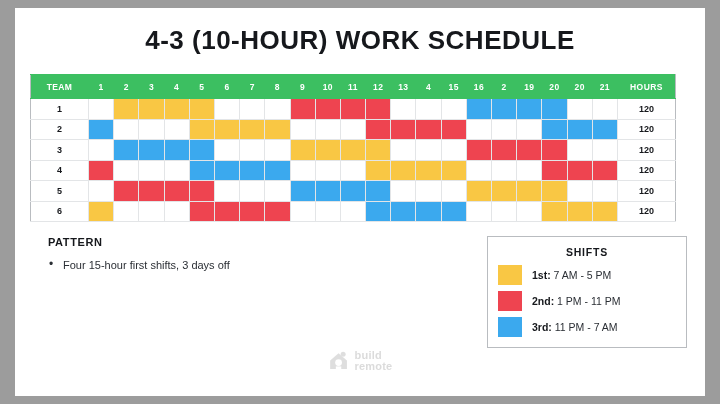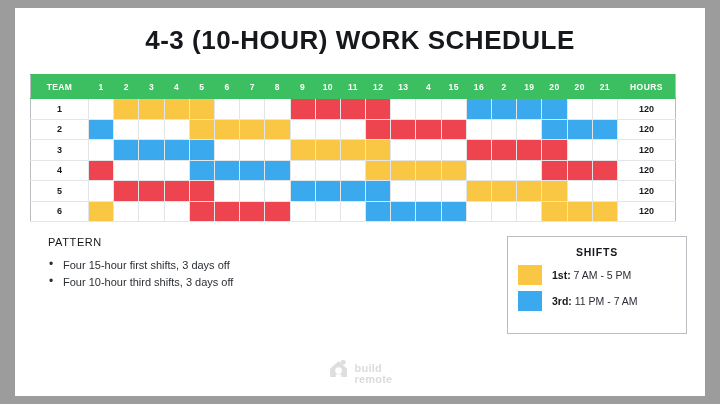--- a/index.html
+++ b/index.html
@@ -91,21 +91,21 @@
     padding: 0 15px;
     display: flex;
     align-items: flex-start;
     justify-content: space-between;
   }
 
   #pattern { padding-left: 18px; }
 
   #pattern-title {
     font-size: 11px;
-    font-weight: normal;
+    font-weight: bold;
     letter-spacing: 0.6px;
     color: #16181c;
     margin-bottom: 9px;
   }
 
   #pattern ul { list-style: none; }
 
   #pattern li {
     position: relative;
     font-size: 11px;
@@ -118,24 +118,24 @@
     content: "\2022";
     position: absolute;
     left: 1px;
     top: -1px;
     font-size: 12px;
     color: #2b2f35;
   }
 
   
   #legend {
-    width: 180px;
+    width: 200px;
     border: 1.2px solid #b9bcc0;
     background: #ffffff;
-    padding: 9px 10px 22px 10px;
+    padding: 9px 10px 10px 10px;
     margin-right: 3px;
   }
 
   #legend-title {
     text-align: center;
     font-size: 10.5px;
     font-weight: bold;
     letter-spacing: 0.8px;
     color: #16181c;
     margin-bottom: 7px;
@@ -160,23 +160,23 @@
     color: #2b2f35;
     white-space: nowrap;
   }
   .legend-text b { color: #16181c; }
 
   
   #logo {
     position: absolute;
     left: 50%;
     transform: translateX(-50%);
-    bottom: 12px;
+    bottom: 20px;
     display: flex;
-    align-items: flex-end;
+    align-items: flex-start;
     opacity: 0.45;
   }
 
   #logo-mark { margin-right: 5px; }
 
   #logo-text {
     font-size: 11px;
     font-weight: bold;
     line-height: 10.5px;
     color: #b0b0b0;
@@ -374,30 +374,33 @@
         </tbody>
     </table>
   </div>
 
   <div id="lower">
 
     <div id="pattern">
       <div id="pattern-title">PATTERN</div>
       <ul id="pattern-list">
           <li>Four 15-hour first shifts, 3 days off</li>
-          <li>Four 10-hour third shifts, 3 days off</li>
         </ul>
     </div>
 
     <div id="legend">
       <div id="legend-title">SHIFTS</div>
       <div id="legend-rows">
           <div class="legend-row">
             <span class="swatch" style="background: rgb(249, 199, 68);"></span>
             <span class="legend-text"><b>1st:</b> 7 AM - 5 PM</span>
+          </div>
+          <div class="legend-row">
+            <span class="swatch" style="background: rgb(238, 68, 80);"></span>
+            <span class="legend-text"><b>2nd:</b> 1 PM - 11 PM</span>
           </div>
           <div class="legend-row">
             <span class="swatch" style="background: rgb(59, 169, 238);"></span>
             <span class="legend-text"><b>3rd:</b> 11 PM - 7 AM</span>
           </div>
         </div>
     </div>
 
   </div>
 

